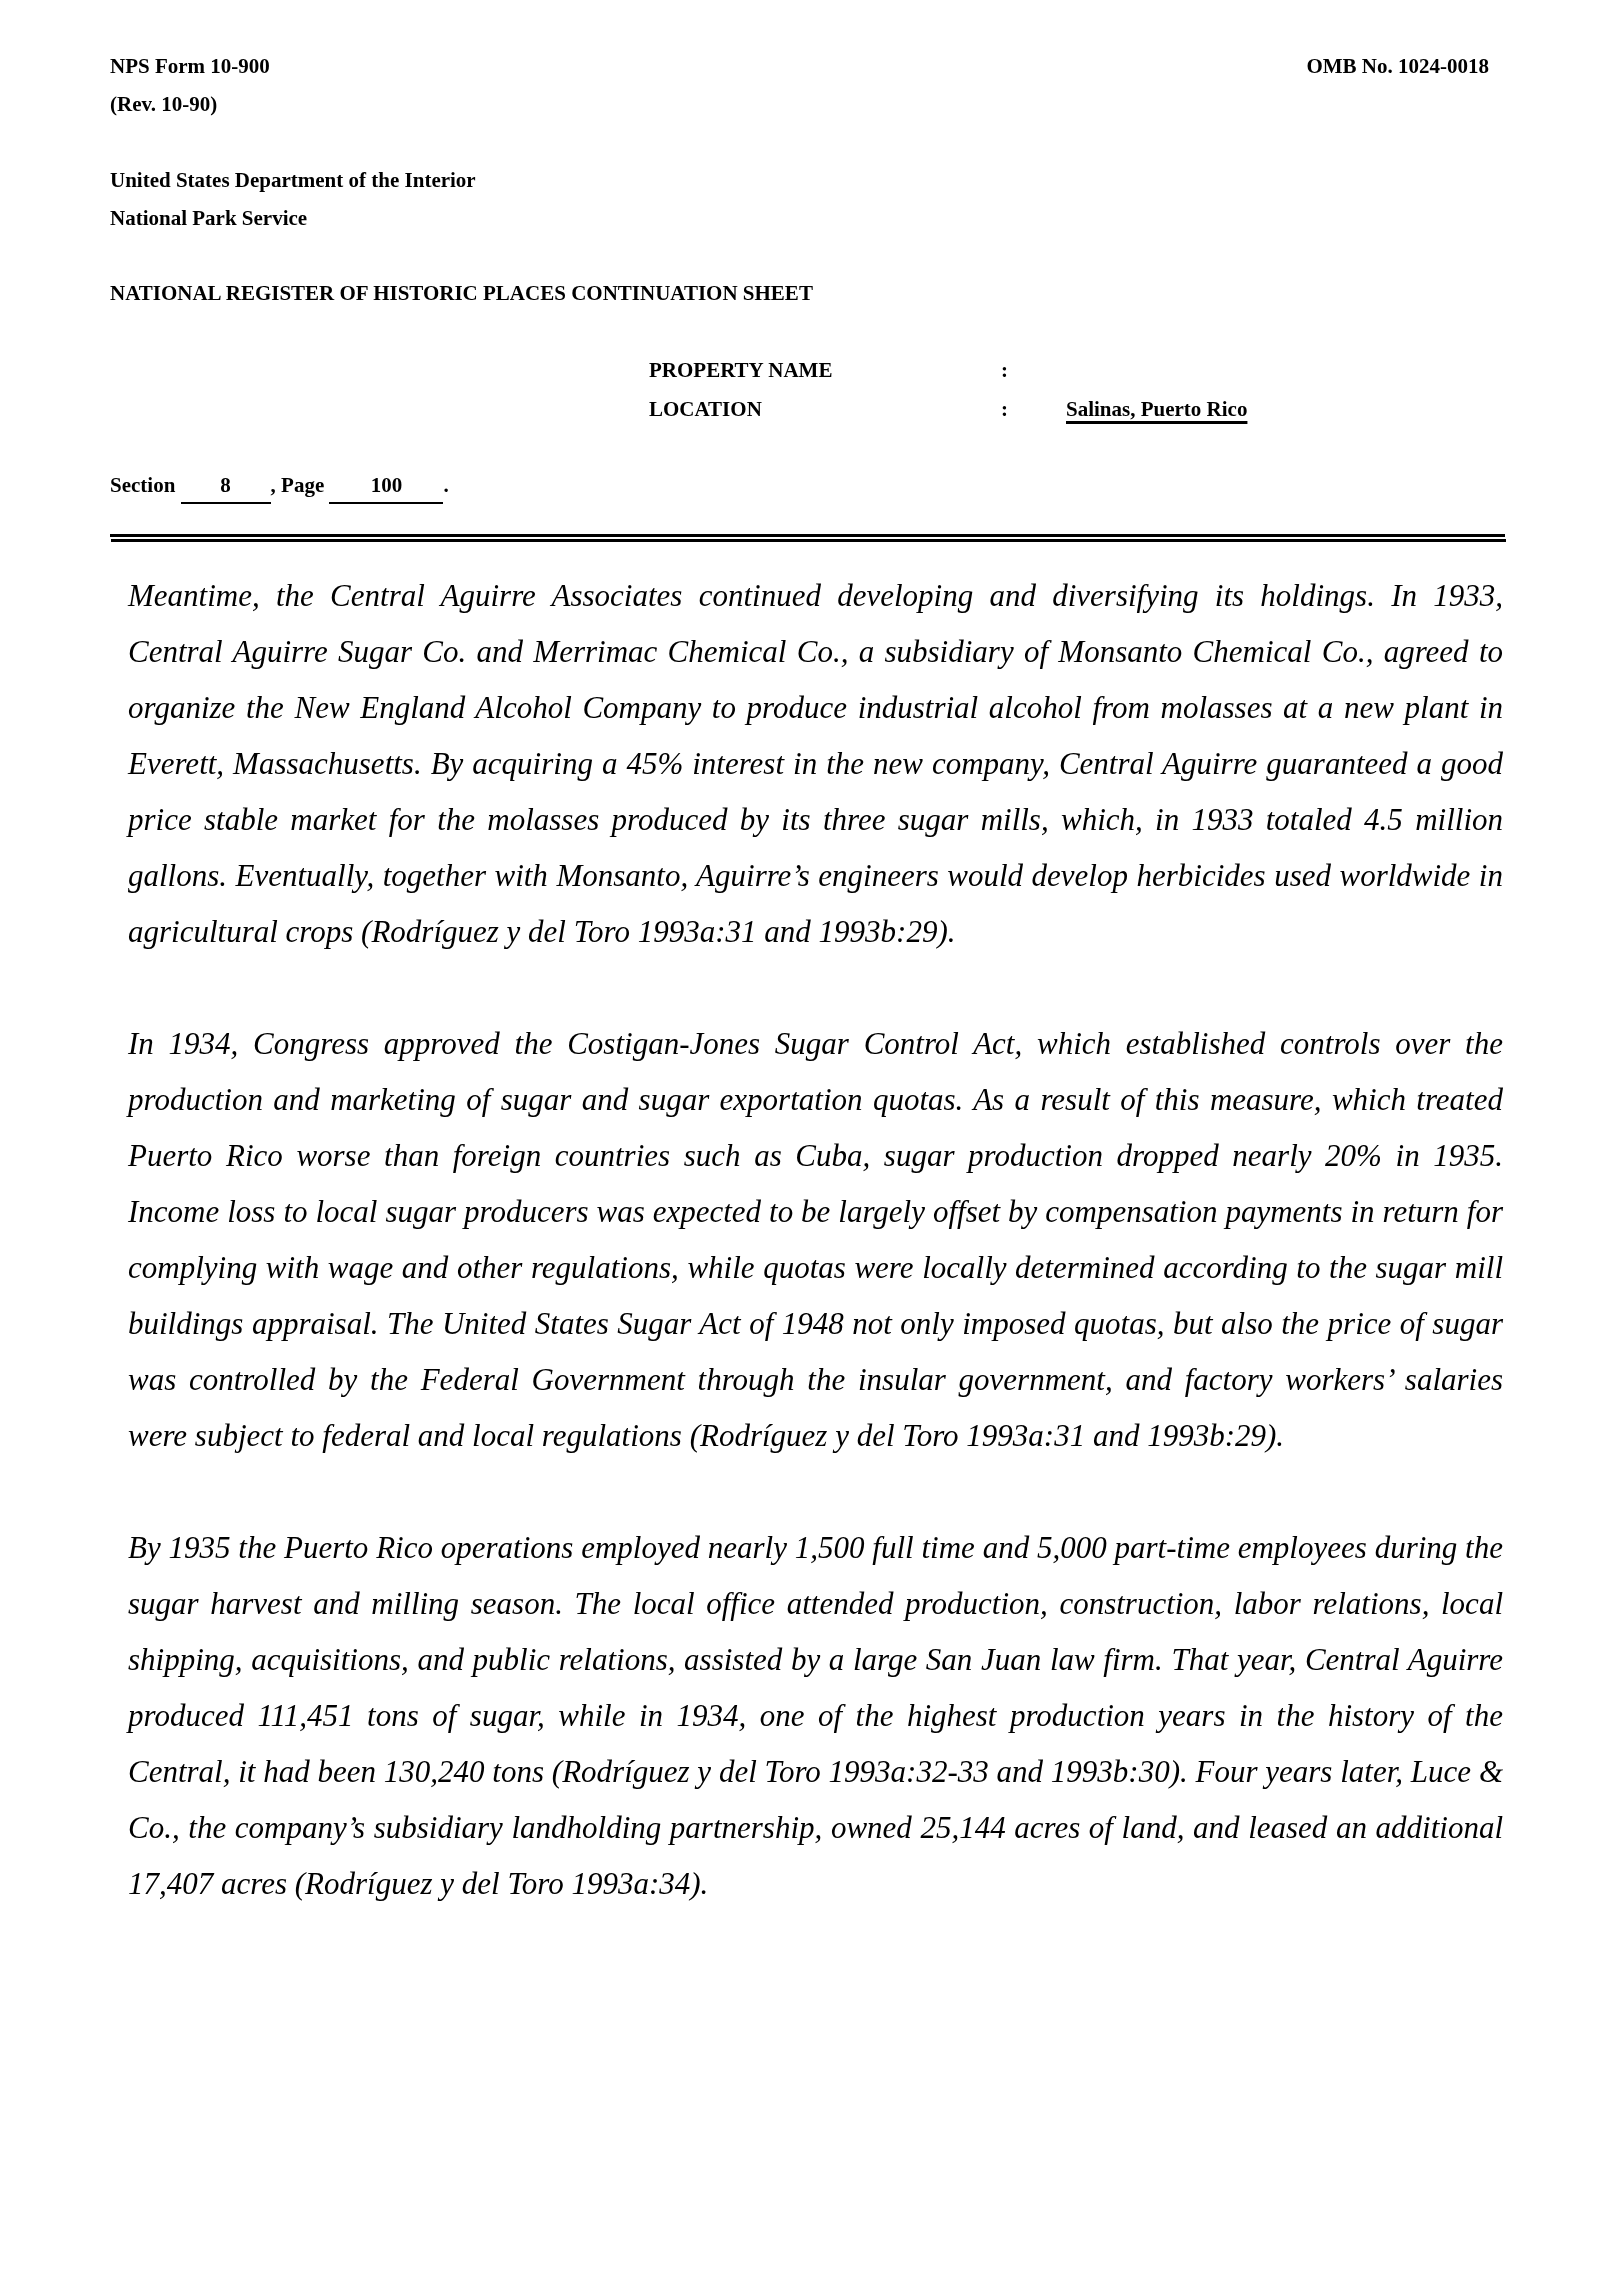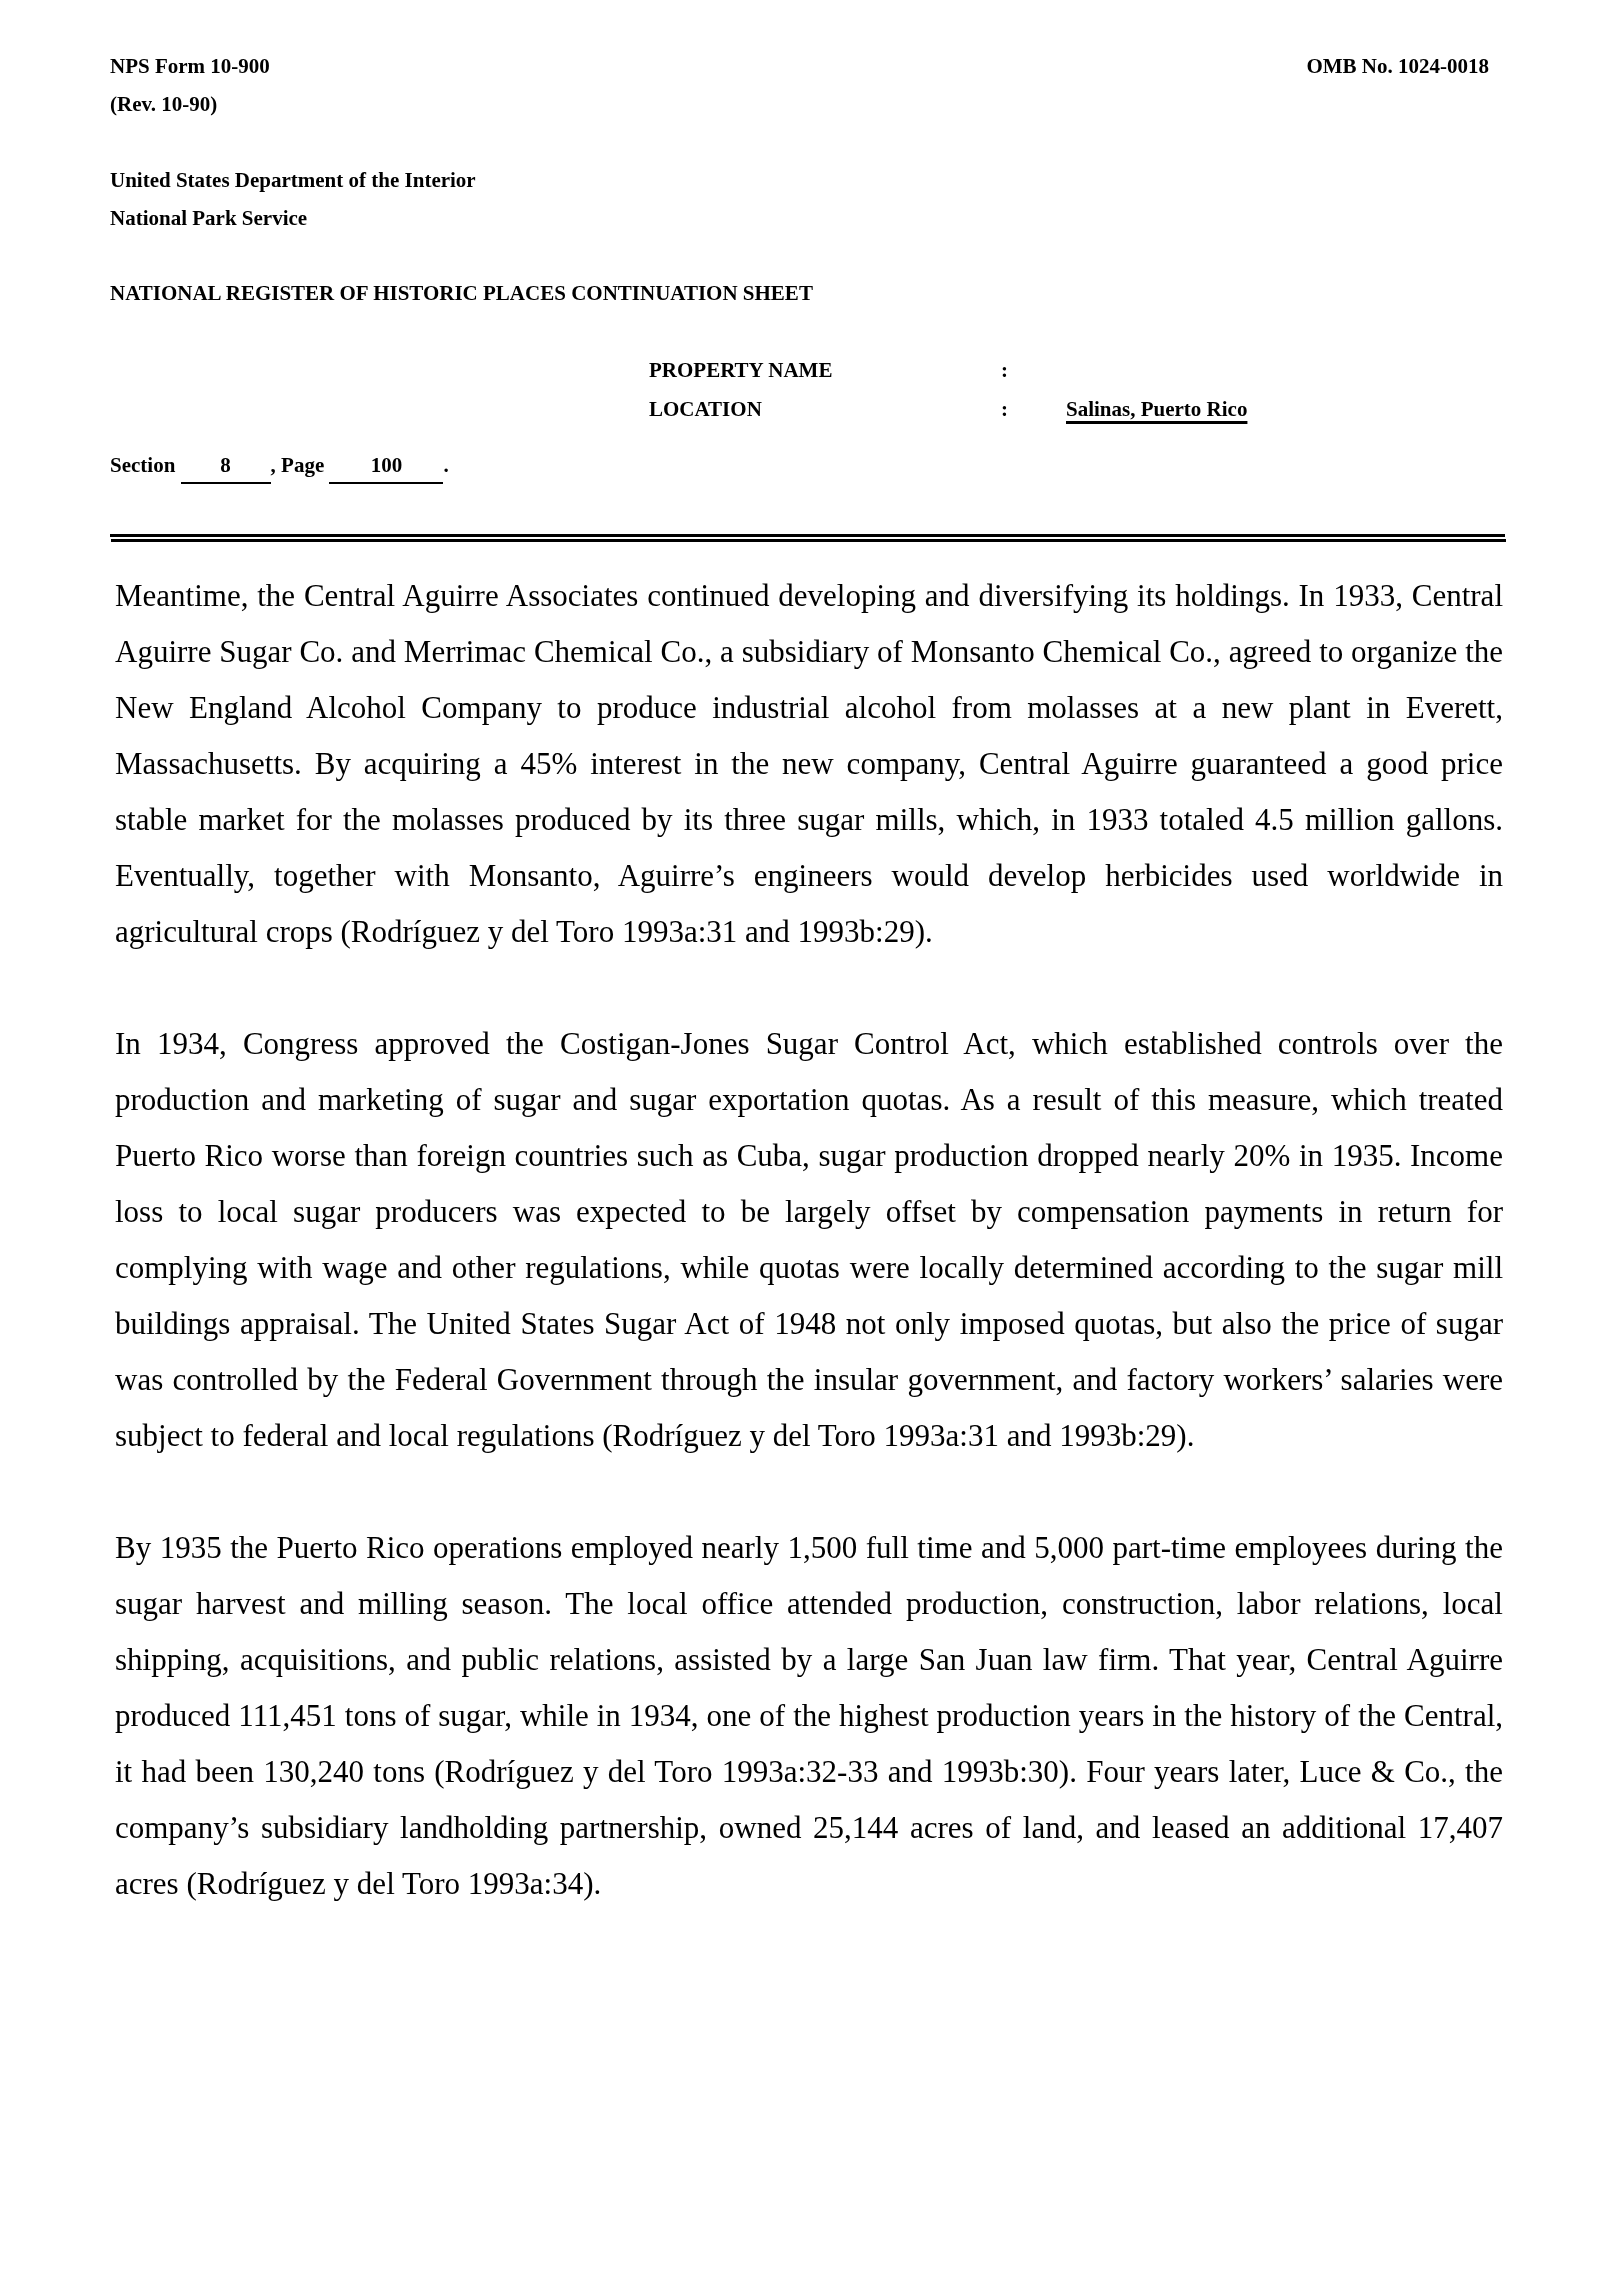--- a/index.html
+++ b/index.html
@@ -31,21 +31,21 @@
     #property-block { left: 649px; top: 351px; }
     .prop-row { display: flex; height: 39px; align-items: baseline; gap: 40px; }
     .prop-label { width: 312px; }
     .prop-colon { width: 25px; }
     .prop-value {
       text-decoration: underline;
       text-decoration-thickness: 2.7px;
       text-underline-offset: 5.4px;
     }
 
-    #section-line { left: 110px; top: 446px; }
+    #section-line { left: 110px; top: 466px; }
     .blank {
       display: inline-block;
       text-align: center;
       border-bottom: 2.7px solid #000;
       line-height: 31px;
       padding-bottom: 1.1px;
       vertical-align: baseline;
     }
     #section-blank { width: 90px; }
     #page-blank { width: 114px; }
@@ -55,22 +55,23 @@
 
     #body {
       left: 111px;
       top: 568px;
       width: 1392px;
       font-size: 31px;
       line-height: 56px;
       text-align: justify;
     }
     #body p {
-      margin: 0 0 56px 4px;
+      margin: 0 0 56px 17px;
       text-align: justify;
+      font-style: italic;
     }
   </style>
 </head>
 <body>
 
 <div id="form-id" class="abs hdr">
   <div>NPS Form 10-900</div>
   <div>(Rev. 10-90)</div>
 </div>
 

